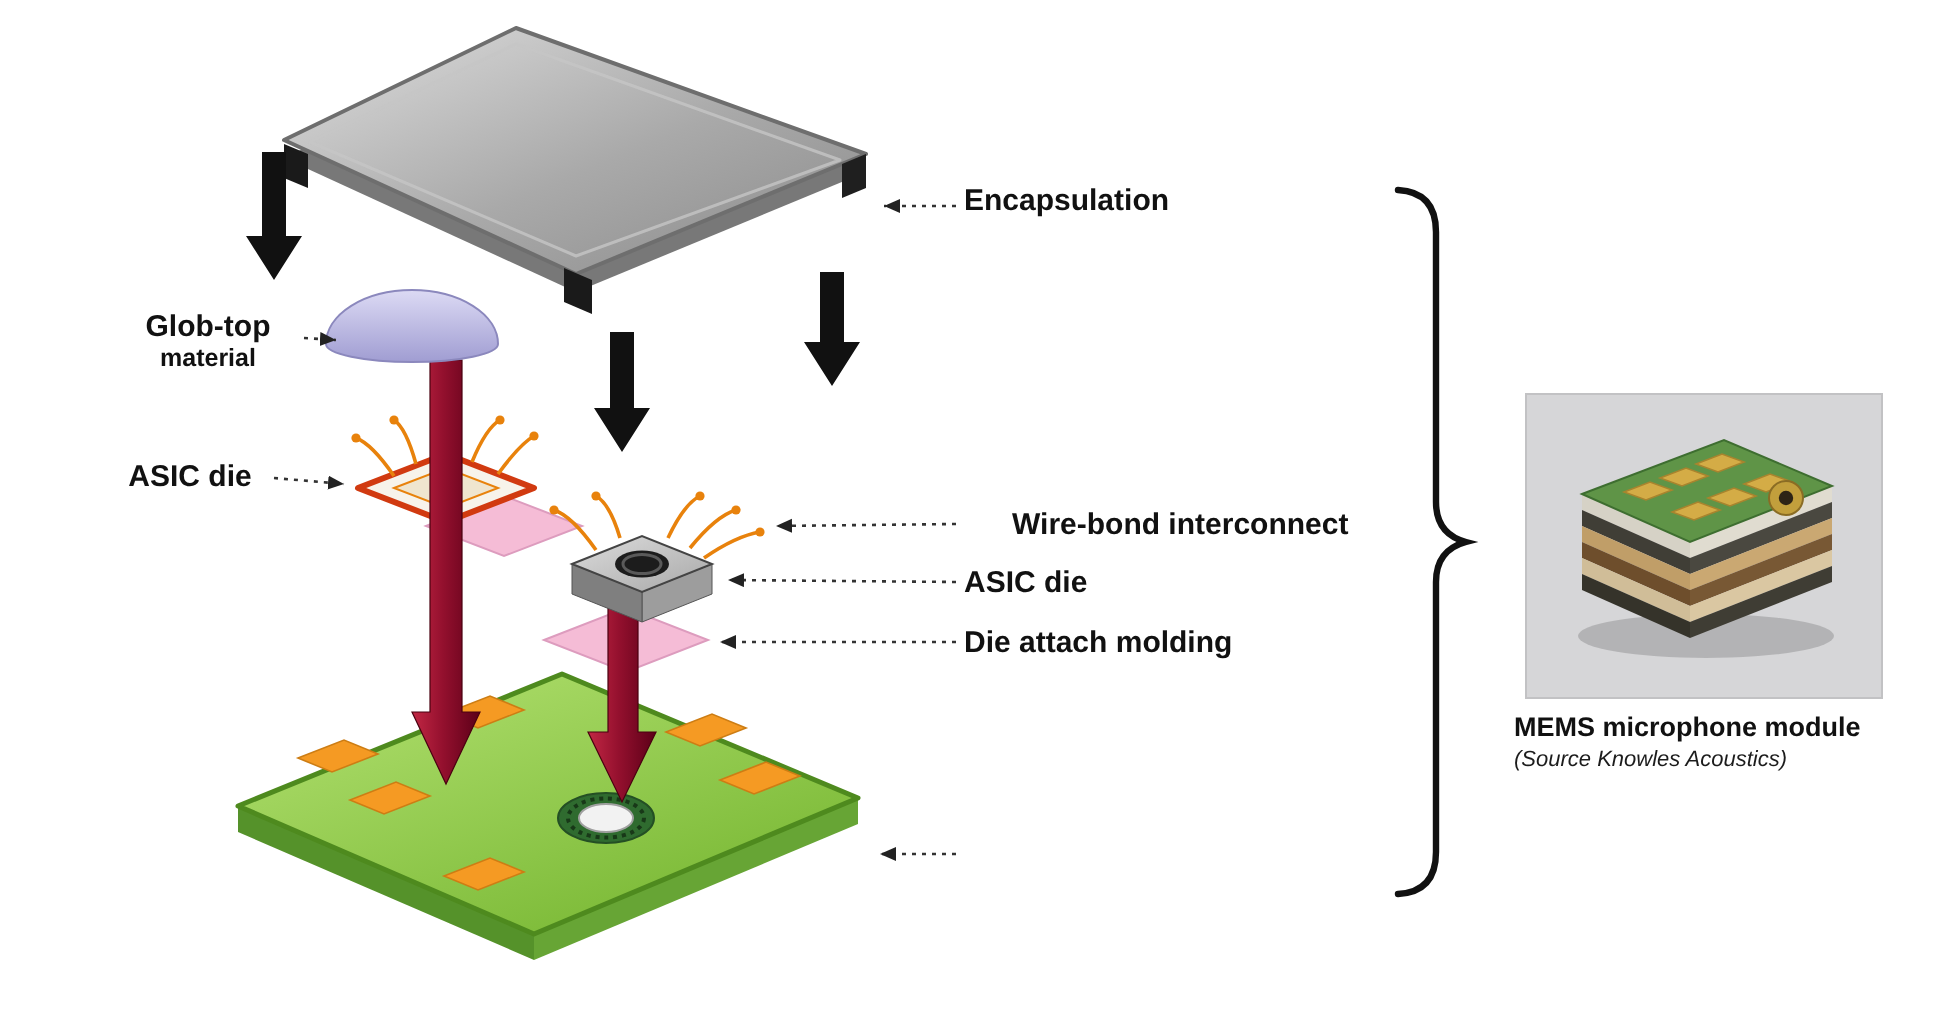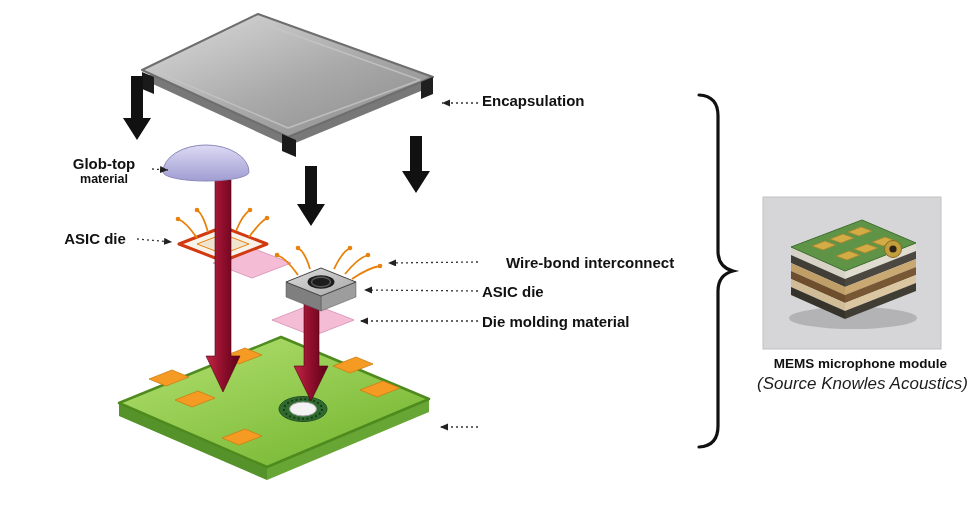--- a/index.html
+++ b/index.html
@@ -6,23 +6,23 @@
   .stage{
     position:relative;width:973px;height:516px;background:#ffffff;overflow:hidden;
     font-family:"Liberation Sans",sans-serif;
   }
   .stage svg{position:absolute;left:0;top:0;}
   .lbl{position:absolute;color:#111;line-height:1.15;}
   .lbl .t{font-weight:bold;font-size:15px;white-space:nowrap;}
   .lbl .t2{font-weight:bold;font-size:12.5px;white-space:nowrap;}
   .lbl .s{font-style:italic;font-size:11.5px;margin-top:2px;white-space:nowrap;color:#1c1c1c;}
   .r{text-align:center;}
-  .c{text-align:right;}
+  .c{text-align:left;}
   .cap .t{font-size:13.5px;}
-  .cap .s{font-size:17px;}
+  .cap .s{font-size:11px;}
 </style>
 </head>
 <body>
 
 <div class="stage">
 
   <svg width="973" height="516" viewBox="0 0 973 516">
     <defs>
       <linearGradient id="gradLid" x1="0" y1="0" x2="1" y2="1">
         <stop offset="0" stop-color="#dedede"></stop>
@@ -189,21 +189,21 @@
 
   <div class="lbl" style="left:482px;top:254px;margin-left:24px;">
     <div class="t">Wire-bond interconnect</div>
   </div>
 
   <div class="lbl" style="left:482px;top:283px;">
     <div class="t">ASIC die</div>
   </div>
 
   <div class="lbl" style="left:482px;top:313px;">
-    <div class="t">Die molding material</div>
+    <div class="t">Die attach molding</div>
   </div>
 
 
   <div class="lbl c cap" style="left:757px;top:356px;width:190px;">
     <div class="t">MEMS microphone module</div>
     <div class="s">(Source Knowles Acoustics)</div>
   </div>
 
 </div>
 

